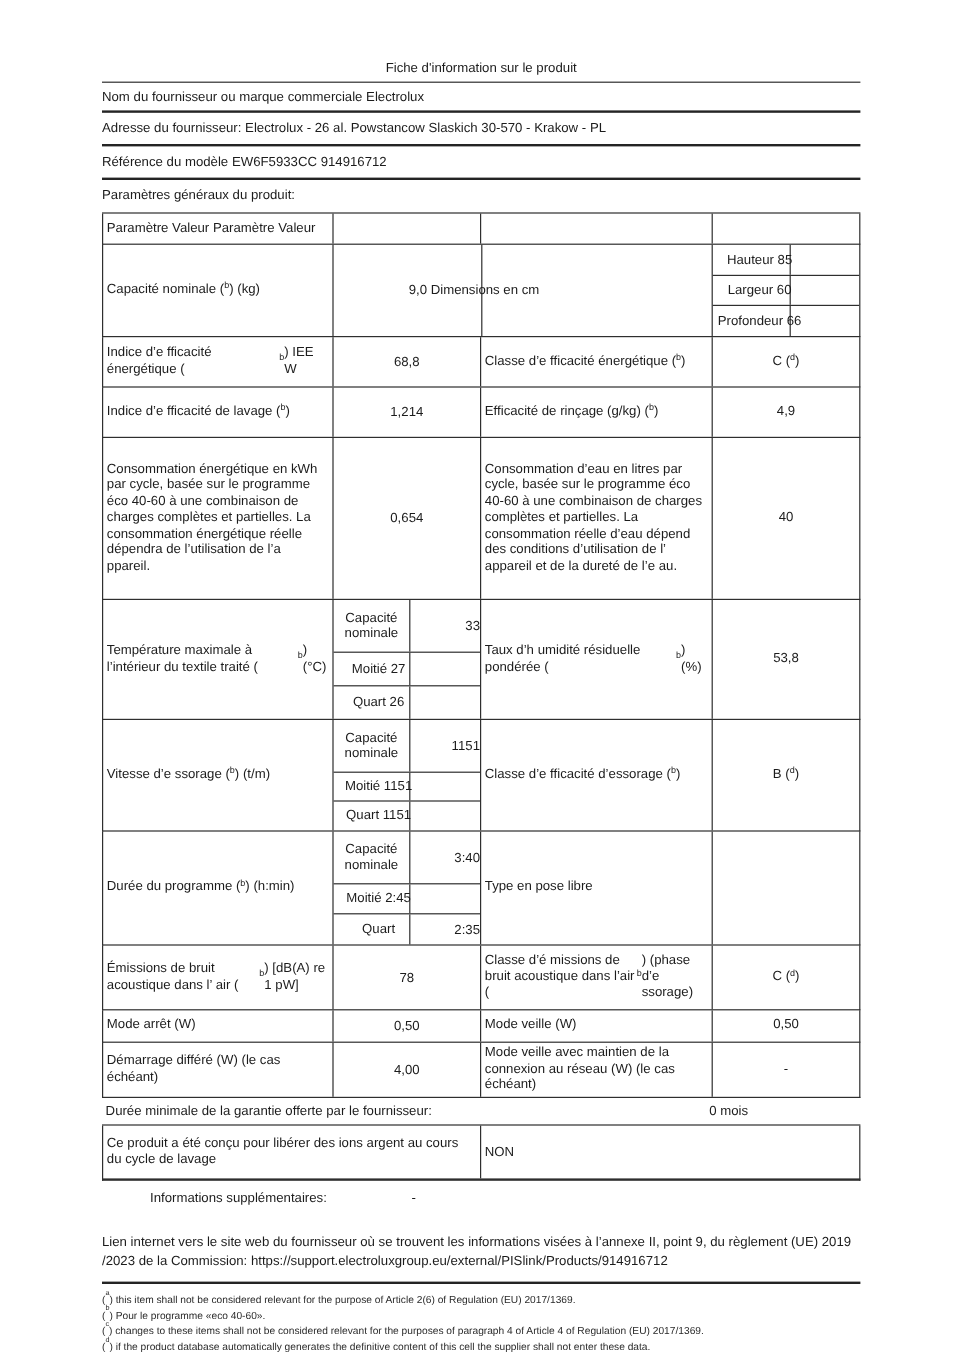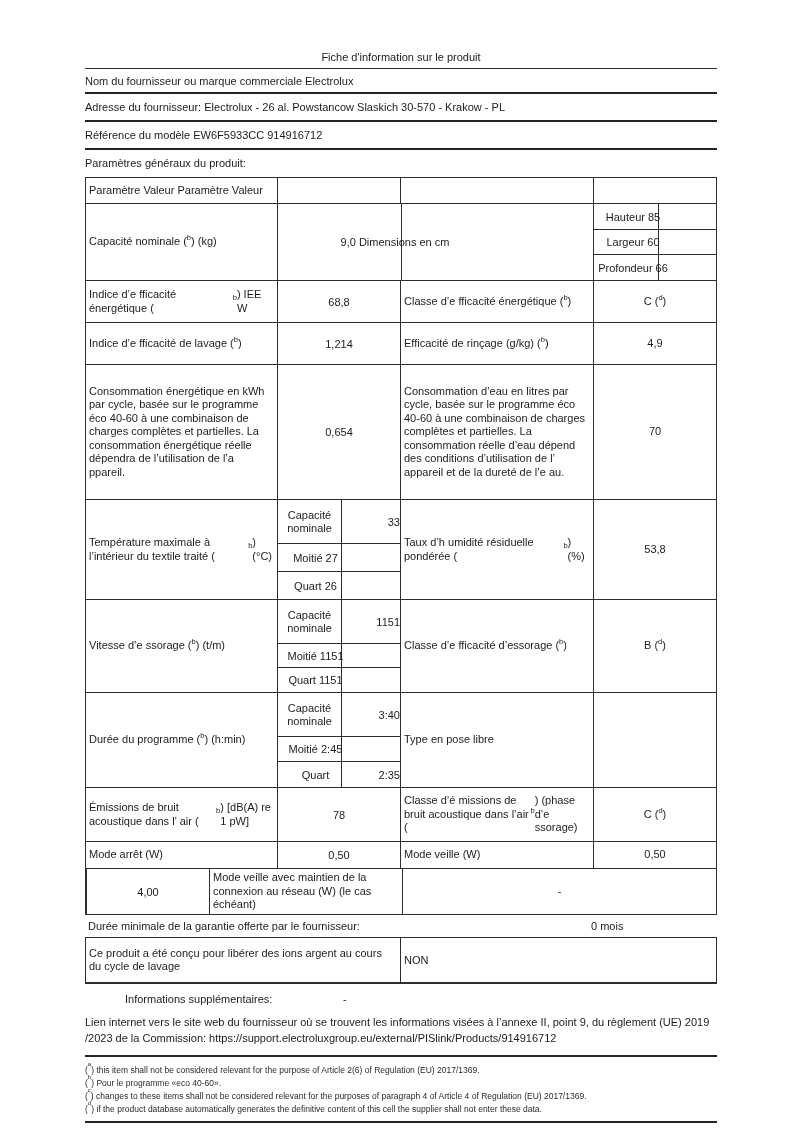--- a/index.html
+++ b/index.html
@@ -61,21 +61,21 @@
   .warranty-value { position:absolute; left:506px; top:50%; transform:translateY(-50%); }
 
   
   .iA { width:314px; box-sizing:border-box; padding:2px 5px 2px 3px; display:flex; align-items:center; line-height:13.5px; }
   .iB { flex:1; box-sizing:border-box; border-left:1px solid #2e2e2e; display:flex; align-items:center; padding-left:3px; }
 
   
   .info-supp { position:relative; height:26px; }
   .info-supp-label { position:absolute; left:0; top:9px;margin-left:40px; }
   .info-supp-value { position:absolute; left:258px; top:9px; }
-  .link-par { margin-top:5px; line-height:15.5px; }
+  .link-par { margin-top:18px; line-height:15.5px; }
   .thick-line { border-bottom:2px solid #242424; }
   .thick-line.m1 { margin-top:9px; }
   .thick-line.m2 { margin-top:5px; }
   .footnotes { padding-top:7px; }
   .fn { margin:0; font-size:8.5px; line-height:13px; color:#2a2a2a; }
   .fn sup { font-size:6px; top:-3px; }
 </style>
 </head>
 <body>
 
@@ -135,21 +135,21 @@
         <div class="cA">Indice d’e fficacité de lavage (<sup>b</sup>)</div>
         <div class="cB">1,214</div>
         <div class="cC">Efficacité de rinçage (g/kg) (<sup>b</sup>)</div>
         <div class="cD">4,9</div>
       </div>
 
       <div class="row bordered h135">
         <div class="cA">Consommation énergétique en kWh par cycle, basée sur le programme éco 40-60 à une combinaison de charges complètes et partielles. La consommation énergétique réelle dépendra de l’utilisation de l’a ppareil.</div>
         <div class="cB">0,654</div>
         <div class="cC">Consommation d’eau en litres par cycle, basée sur le programme éco 40-60 à une combinaison de charges complètes et partielles. La consommation réelle d’eau dépend des conditions d’utilisation de l’ appareil et de la dureté de l’e au.</div>
-        <div class="cD">70</div>
+        <div class="cD">40</div>
       </div>
 
       <div class="row bordered h100">
         <div class="cA">Température maximale à l’intérieur du textile traité (<sup>b</sup>) (°C)</div>
         <div class="cB-sub">
           <div class="sub-row sh44">
             <span class="sub-label wrap">Capacité nominale</span>
             <span class="sub-value">33</span>
           </div>
           <div class="sub-row sh28">
@@ -213,20 +213,21 @@
       </div>
 
       <div class="row bordered h27">
         <div class="cA">Mode arrêt (W)</div>
         <div class="cB">0,50</div>
         <div class="cC">Mode veille (W)</div>
         <div class="cD">0,50</div>
       </div>
 
       <div class="row bordered h46">
+        <div class="cA">Démarrage différé (W) (le cas échéant)</div>
         <div class="cB">4,00</div>
         <div class="cC">Mode veille avec maintien de la connexion au réseau (W) (le cas échéant)</div>
         <div class="cD">-</div>
       </div>
 
       <div class="row warranty-row h23">
         <span class="warranty-label">Durée minimale de la garantie offerte par le fournisseur:</span>
         <span class="warranty-value">0 mois</span>
       </div>
 

